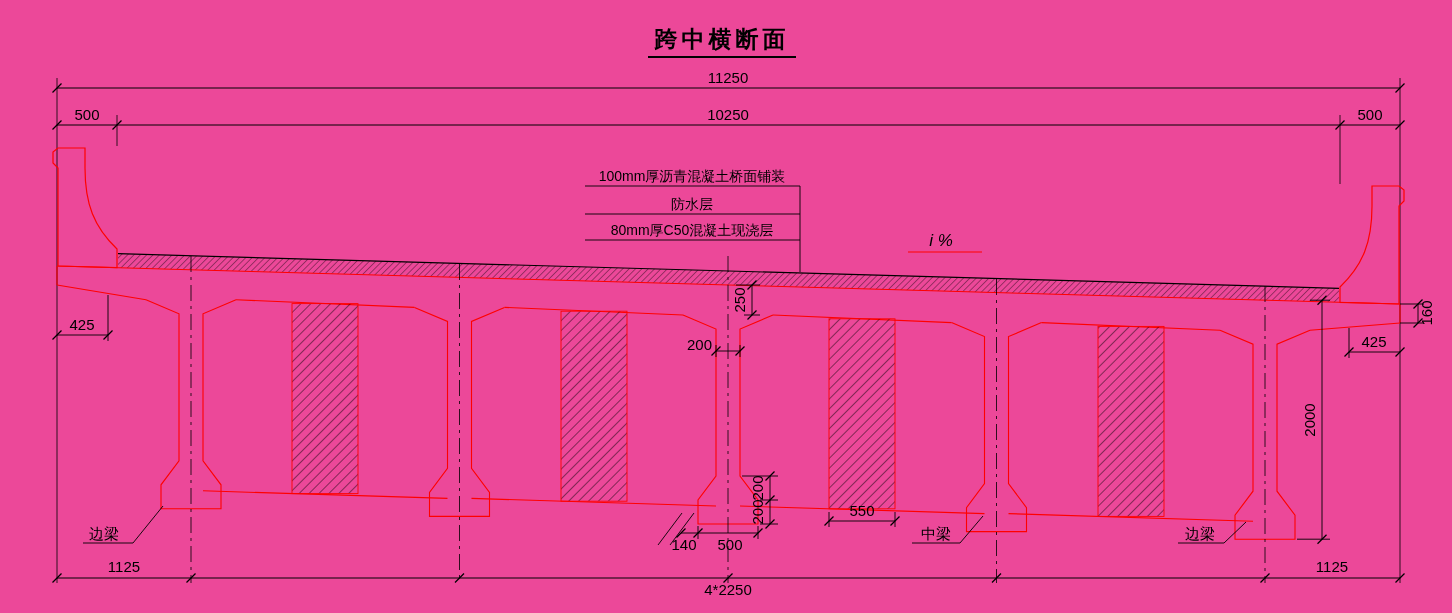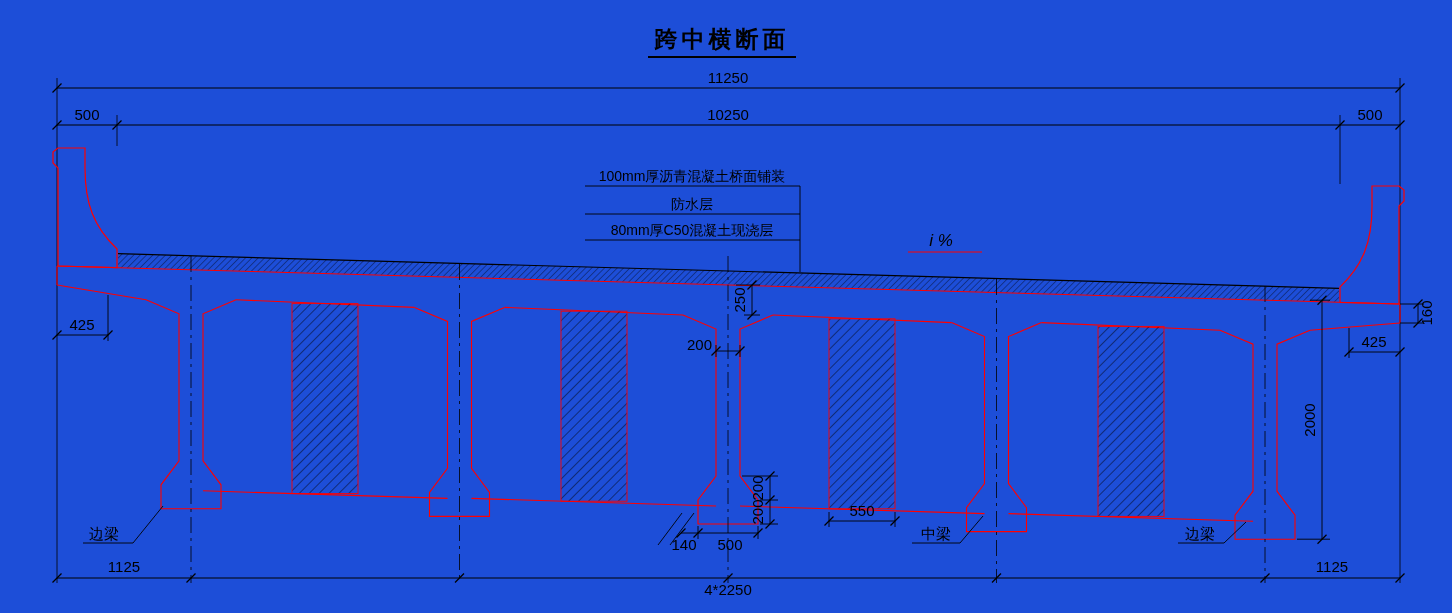--- a/index.html
+++ b/index.html
@@ -1,16 +1,16 @@
 <!DOCTYPE html>
 <html><head>
 <meta charset="utf-8">
 <style>
   html,body{margin:0;padding:0;background:#ffffff;}
-  .canvas{position:relative;width:1452px;height:613px;background:#1d4ed8;overflow:hidden;
+  .canvas{position:relative;width:1452px;height:613px;background:#ec4899;overflow:hidden;
           font-family:"Liberation Sans", sans-serif;}
   svg text{font-family:"Liberation Sans", sans-serif;fill:#000;}
   .dimtxt{font-size:15px;}
   .cjk{font-size:15px;}
   .callout{font-size:14px;}
   .titletxt{font-size:23px;font-weight:600;letter-spacing:4px;}
   .slopetxt{font-size:17px;font-style:italic;}
 </style>
 </head>
 <body>

